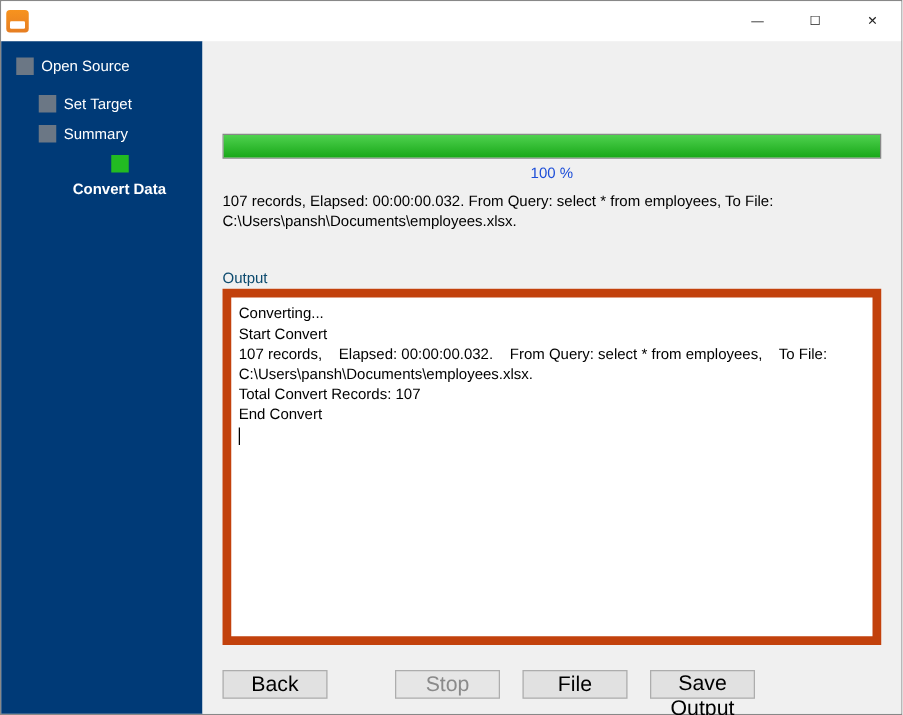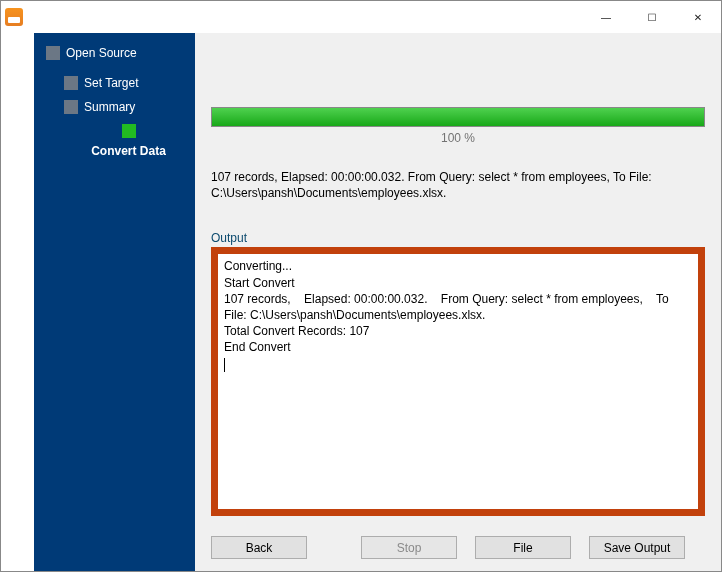--- a/index.html
+++ b/index.html
@@ -4,41 +4,41 @@
 <style>
   * { box-sizing: border-box; margin: 0; padding: 0; }
   body { font-family: "Segoe UI", Tahoma, sans-serif; font-size: 12px; background: #fff; width: 722px; height: 572px; overflow: hidden; }
   .window { width: 722px; height: 572px; display: flex; flex-direction: column; border: 1px solid #888; }
   .titlebar { height: 32px; display: flex; align-items: center; justify-content: space-between; background: #fff; }
   .titlebar-left { display: flex; align-items: center; padding-left: 4px; gap: 4px; }
   .app-icon { width: 18px; height: 18px; background: linear-gradient(#f7931e,#e67e22); border-radius: 3px; position: relative; }
   .app-icon::after { content:""; position:absolute; left:3px; top:9px; width:12px; height:6px; background:#fff; border-radius:1px;}
   .window-controls { display: flex; }
   .win-btn { width: 46px; height: 32px; display:flex; align-items:center; justify-content:center; font-family: "Segoe UI Symbol", sans-serif; font-size:10px; color:#222; cursor:pointer; }
-  .body { flex:1; display:flex; min-height:0;padding-left:33px; }
+  .body { flex:1; display:flex; min-height:0; }
   .sidebar { width: 161px; background:#003a77; color:#fff; padding-top:8px; }
   .tree-root, .tree-children { list-style:none; }
   .tree-root { padding-left:10px; }
   .tree-children { padding-left:18px; margin-top:6px; }
   .tree-item { display:flex; align-items:center; gap:6px; padding:5px 2px; font-size:12px; cursor:pointer; }
   .node-box { width:14px; height:14px; background:#6b7785; display:inline-block; flex:0 0 14px; }
   .node-box.active { background:#22bb22; }
   .tree-item.active { font-weight:700; color:#fff;flex-direction:column; }
   .content { flex:1; background:#f0f0f0; display:flex; flex-direction:column; padding: 0; min-width:0; }
   .content-inner { flex:1; padding: 14px 16px 10px 16px; display:flex; flex-direction:column; min-height:0;}
   .spacer-top { height:60px; }
   .progress-wrap { height:20px; border:1px solid #888; background:#e8f5e8; margin-bottom:4px; }
   .progress-fill { height:100%; background: linear-gradient(#4fd14f,#18a818); width:100%; position:relative; }
-  .progress-label { text-align:center; font-size:12px; color:#737373; margin-bottom:24px; }
+  .progress-label { text-align:center; font-size:12px; color:#1d4ed8; margin-bottom:8px; }
   .summary-text { font-size:12px; color:#000; line-height:1.35; margin-bottom:30px; word-break:break-word; }
   .output-label { font-size:12px; color:#0c4a6e; margin-bottom:2px; }
   .output-box { flex:1; border:7px solid #c2410c; background:#fff; padding:4px 6px; font-size:12px; line-height:1.35; color:#000; overflow:auto; white-space:pre-wrap; word-break:break-word; min-height:100px; }
   .caret { display:inline-block; width:0; height:14px; border-left:1px solid #000; vertical-align:bottom; }
   .button-row { display:flex; gap:18px; justify-content:flex-start; padding: 10px 16px 12px 16px; }
-  .btn { width:96px; height:23px; font-size:12px; background:#e1e1e1; border:1px solid #adadad; color:#000; cursor:pointer; }
+  .btn { width:84px; height:23px; font-size:17px; background:#e1e1e1; border:1px solid #adadad; color:#000; cursor:pointer; }
   .btn:disabled { color:#8a8a8a; background:#e6e6e6; cursor:default;margin-left:36px; }
 </style>
 </head>
 <body>
 
 <div class="window">
   <div class="titlebar">
     <div class="titlebar-left">
       <span class="app-icon"></span>
       <span></span>

